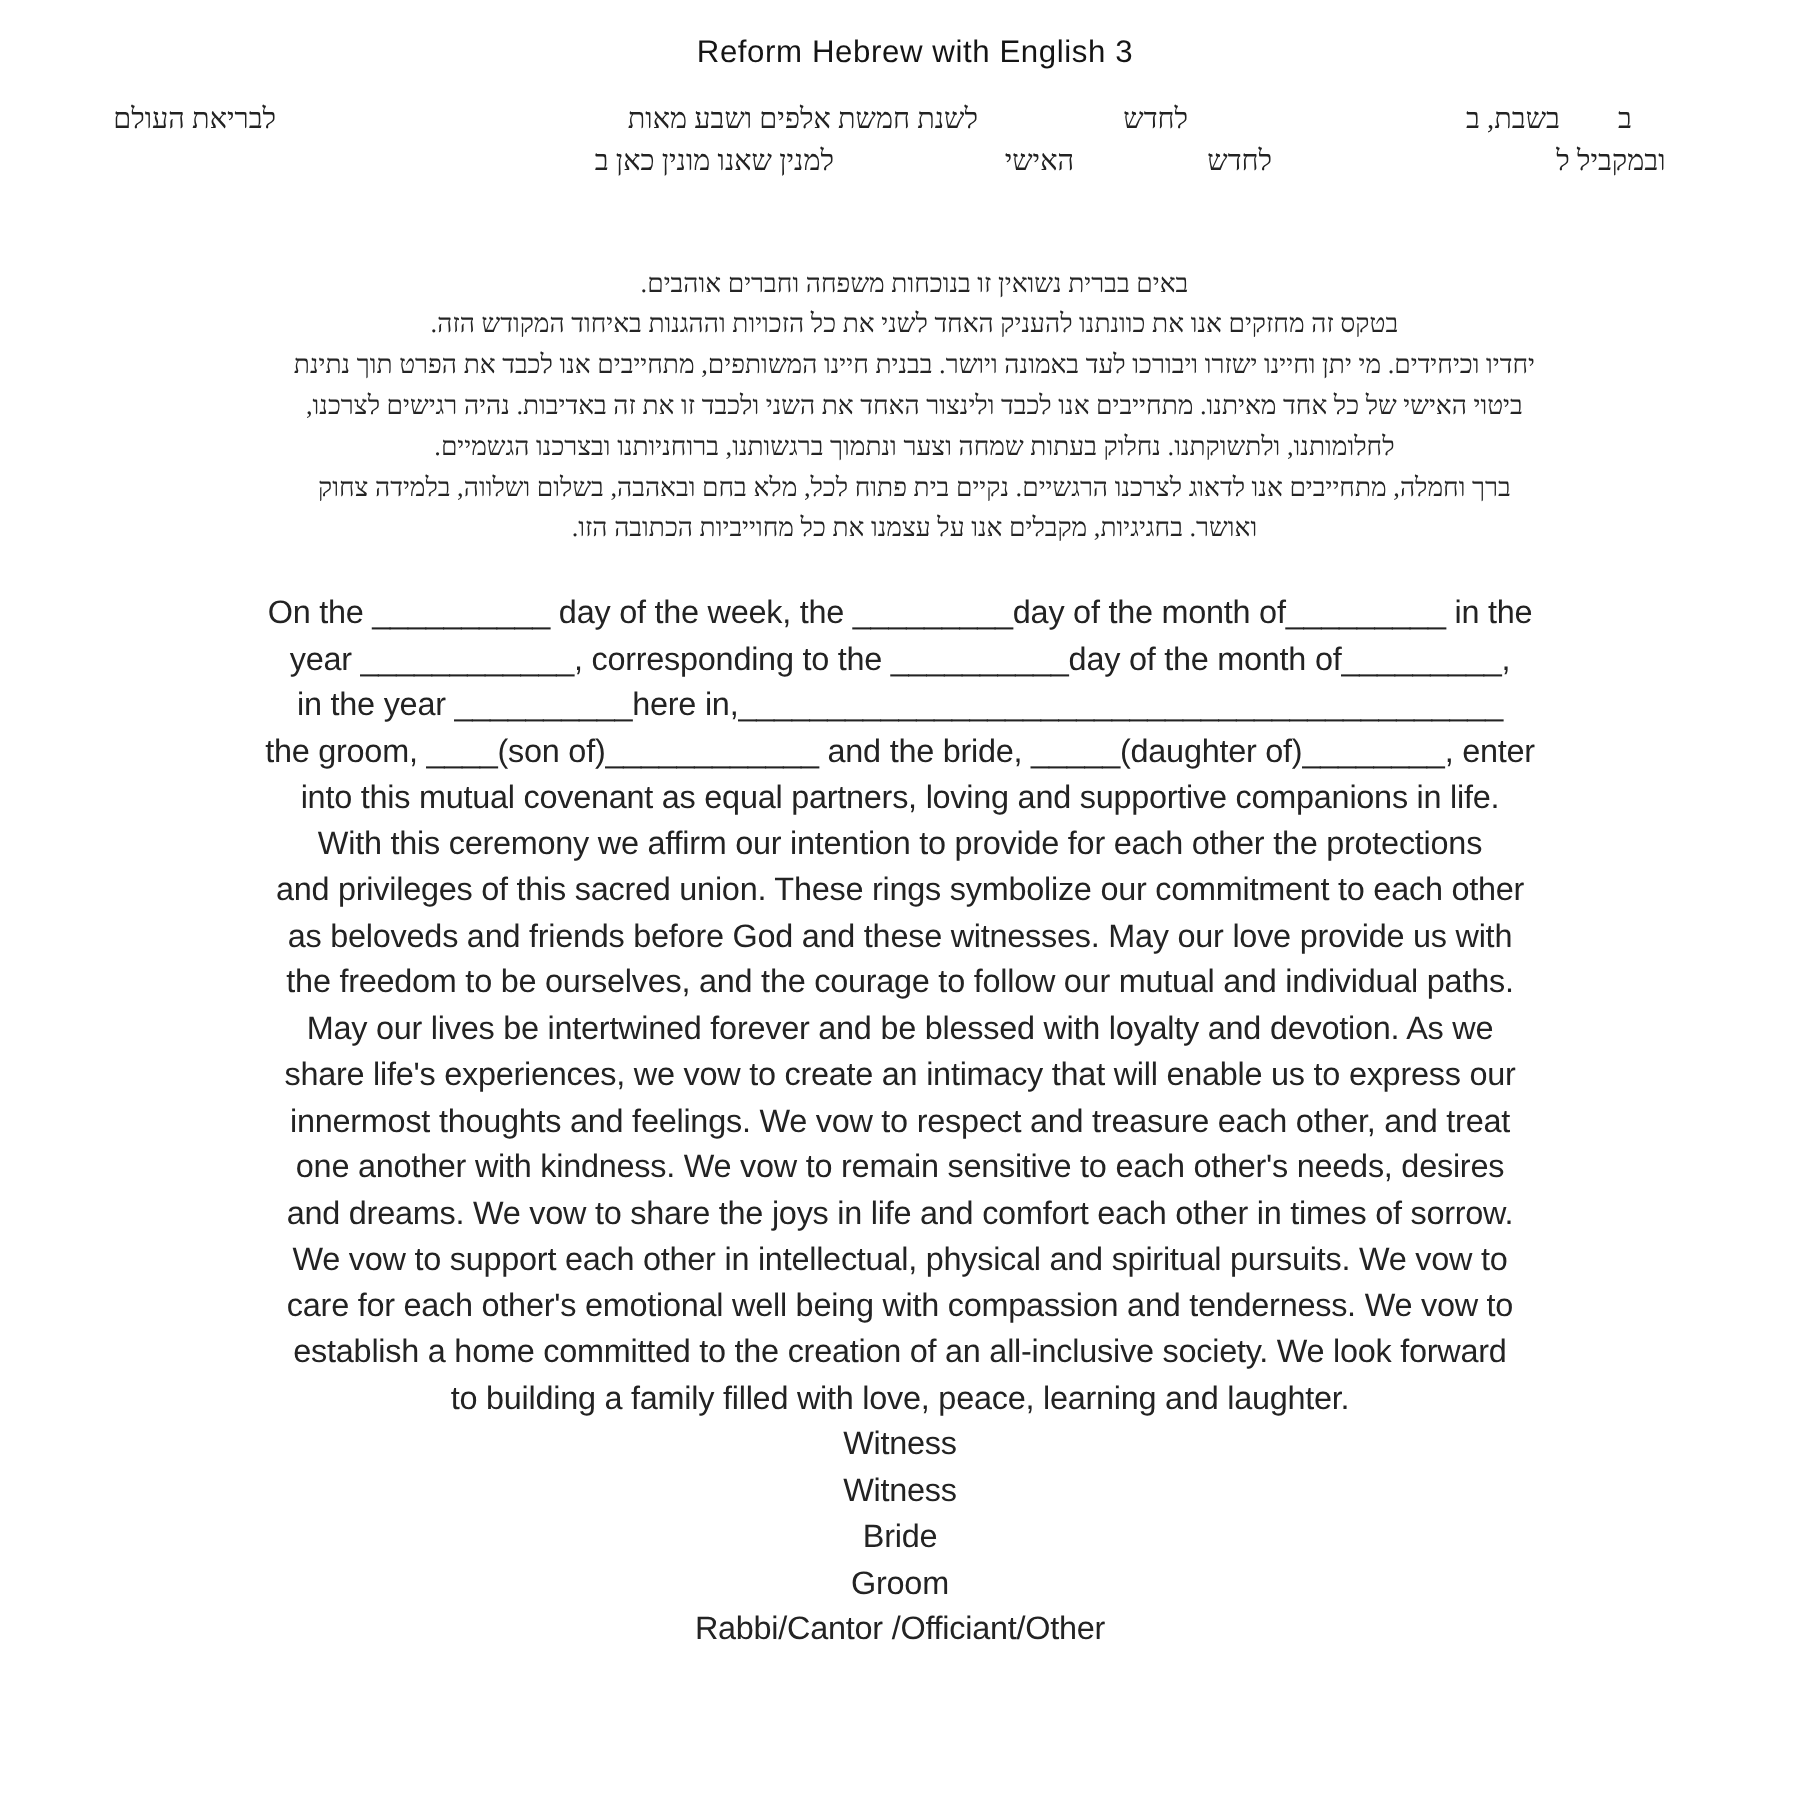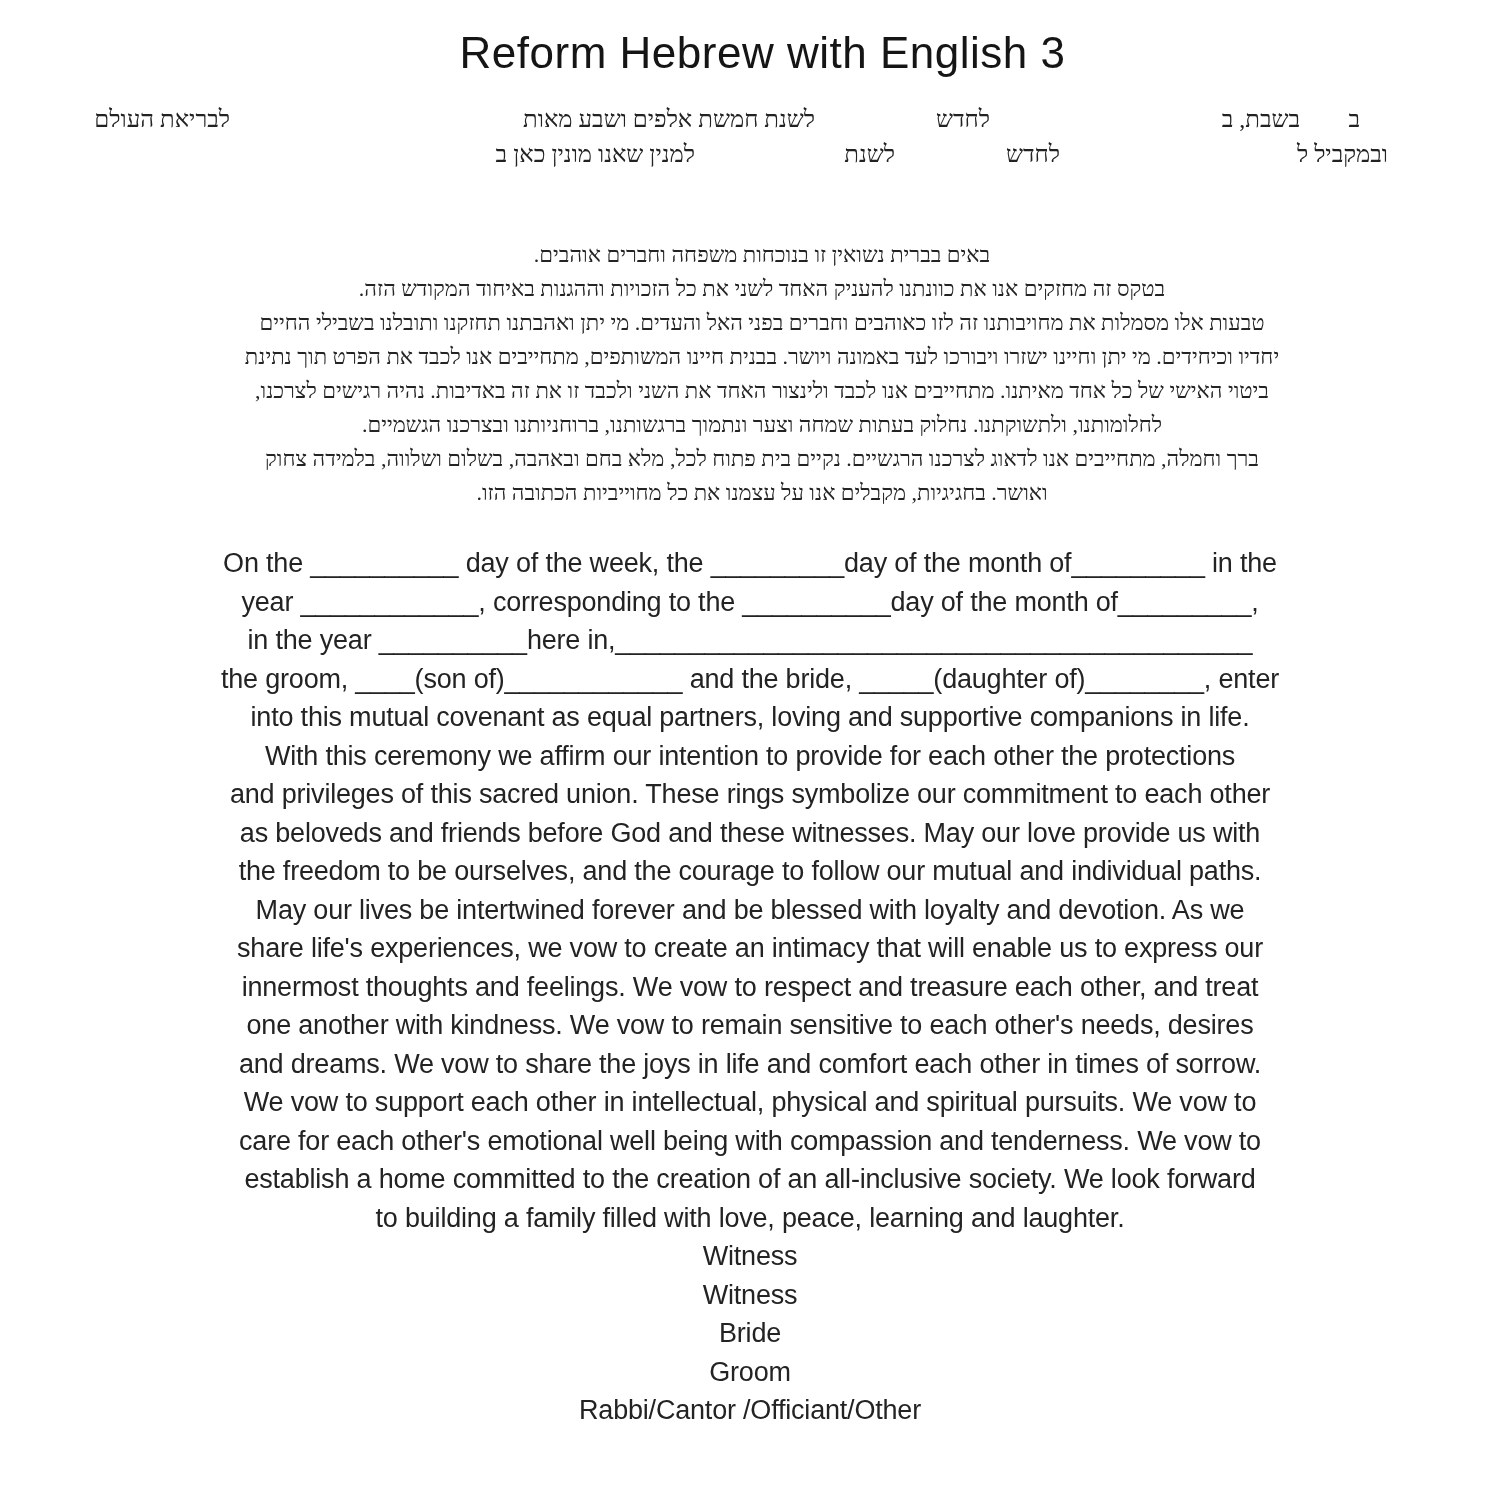--- a/index.html
+++ b/index.html
@@ -7,21 +7,21 @@
     position:relative;
     width:1500px; height:1500px;
     background:#ffffff;
     color:#1e1e1e;
     overflow:hidden;
     font-family:"Liberation Sans", sans-serif;
   }
   .title {
     padding-top:28px;
     text-align:center;
-    font-size:44px;
+    font-size:26px;
     letter-spacing:0.5px;
     color:#151515;
     padding-left:25px;
   }
   
   .heb-header {
     position:relative;
     height:82px;
     margin-top:16px;
     font-family:"Liberation Serif","DejaVu Serif","DejaVu Sans",serif;
@@ -74,28 +74,27 @@
   <div class="title">Reform Hebrew with English 3</div>
 
   <div class="heb-header">
     <span class="hh-r1" style="right:140px">ב</span>
     <span class="hh-r1" style="right:200px">בשבת, ב</span>
     <span class="hh-r1" style="right:510px">לחדש</span>
     <span class="hh-r1" style="right:685px">לשנת חמשת אלפים ושבע מאות</span>
     <span class="hh-r1" style="right:1270px">לבריאת העולם</span>
     <span class="hh-r2" style="right:112px">ובמקביל ל</span>
     <span class="hh-r2" style="right:440px">לחדש</span>
-    <span class="hh-r2" style="right:605px">לשנת</span>
+    <span class="hh-r2" style="right:605px">האישי</span>
     <span class="hh-r2" style="right:805px">למנין שאנו מונין כאן ב</span>
   </div>
 
   <div class="heb-par">
     <div>באים בברית נשואין זו בנוכחות משפחה וחברים אוהבים.</div>
     <div>בטקס זה מחזקים אנו את כוונתנו להעניק האחד לשני את כל הזכויות וההגנות באיחוד המקודש הזה.</div>
-    <div>טבעות אלו מסמלות את מחויבותנו זה לזו כאוהבים וחברים בפני האל והעדים. מי יתן ואהבתנו תחזקנו ותובלנו בשבילי החיים</div>
     <div>יחדיו וכיחידים. מי יתן וחיינו ישזרו ויבורכו לעד באמונה ויושר. בבנית חיינו המשותפים, מתחייבים אנו לכבד את הפרט תוך נתינת</div>
     <div>ביטוי האישי של כל אחד מאיתנו. מתחייבים אנו לכבד ולינצור האחד את השני ולכבד זו את זה באדיבות. נהיה רגישים לצרכנו,</div>
     <div>לחלומותנו, ולתשוקתנו. נחלוק בעתות שמחה וצער ונתמוך ברגשותנו, ברוחניותנו ובצרכנו הגשמיים.</div>
     <div>ברך וחמלה, מתחייבים אנו לדאוג לצרכנו הרגשיים. נקיים בית פתוח לכל, מלא בחם ובאהבה, בשלום ושלווה, בלמידה צחוק</div>
     <div>ואושר. בחגיגיות, מקבלים אנו על עצמנו את כל מחוייביות הכתובה הזו.</div>
   </div>
 
   <div class="eng">
     <div>On the __________ day of the week, the _________day of the month of_________ in the</div>
     <div>year ____________, corresponding to the __________day of the month of_________,</div>

